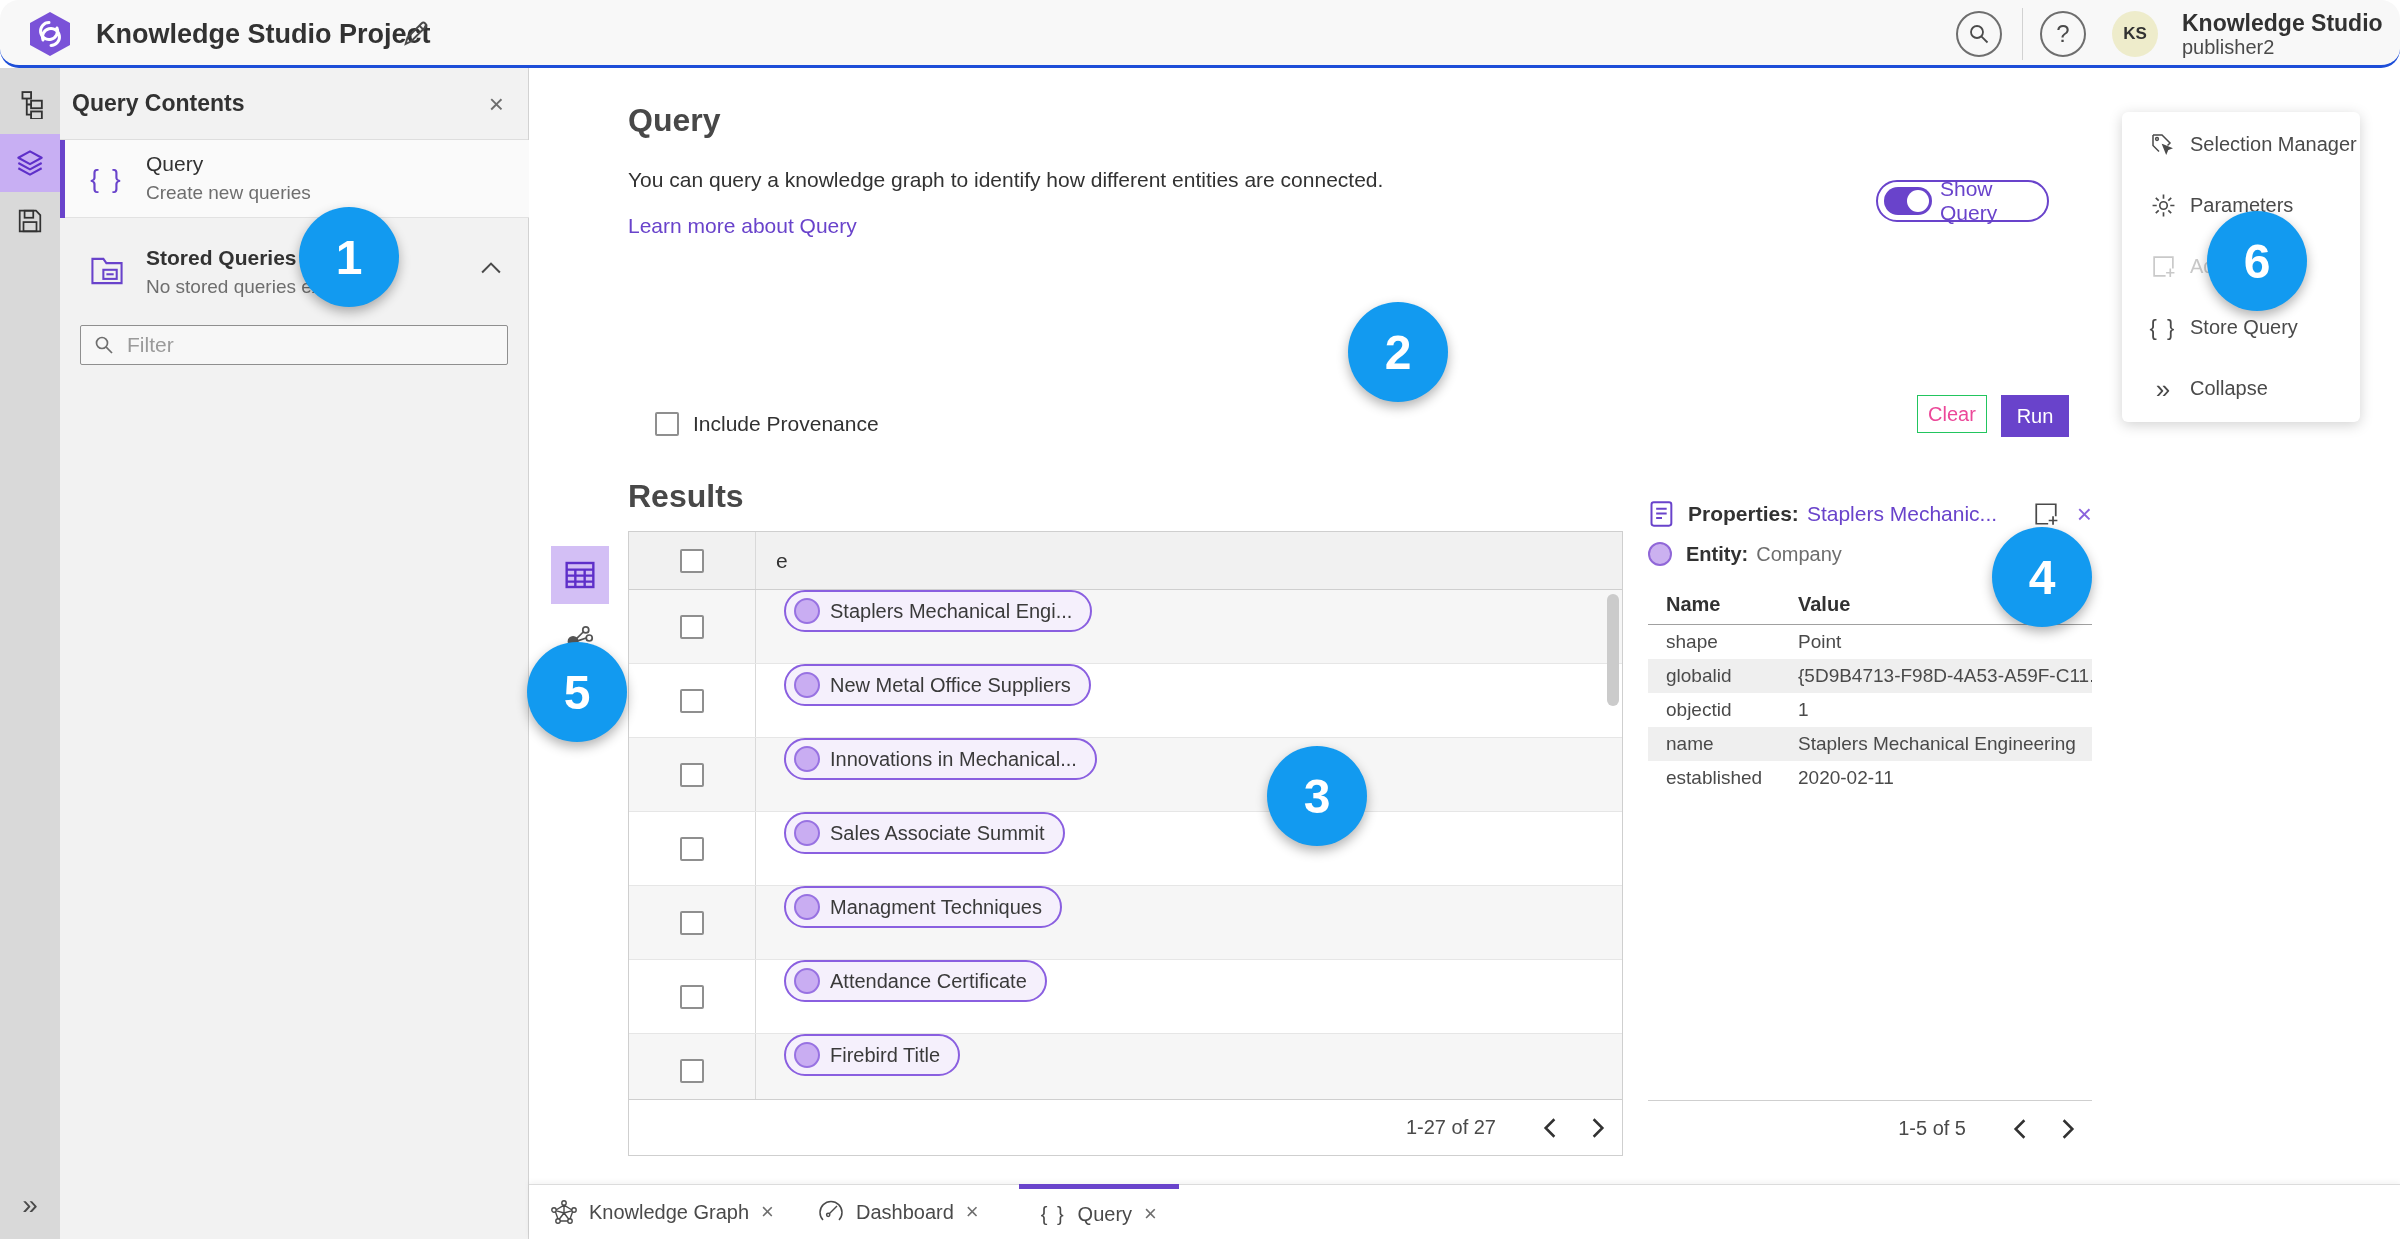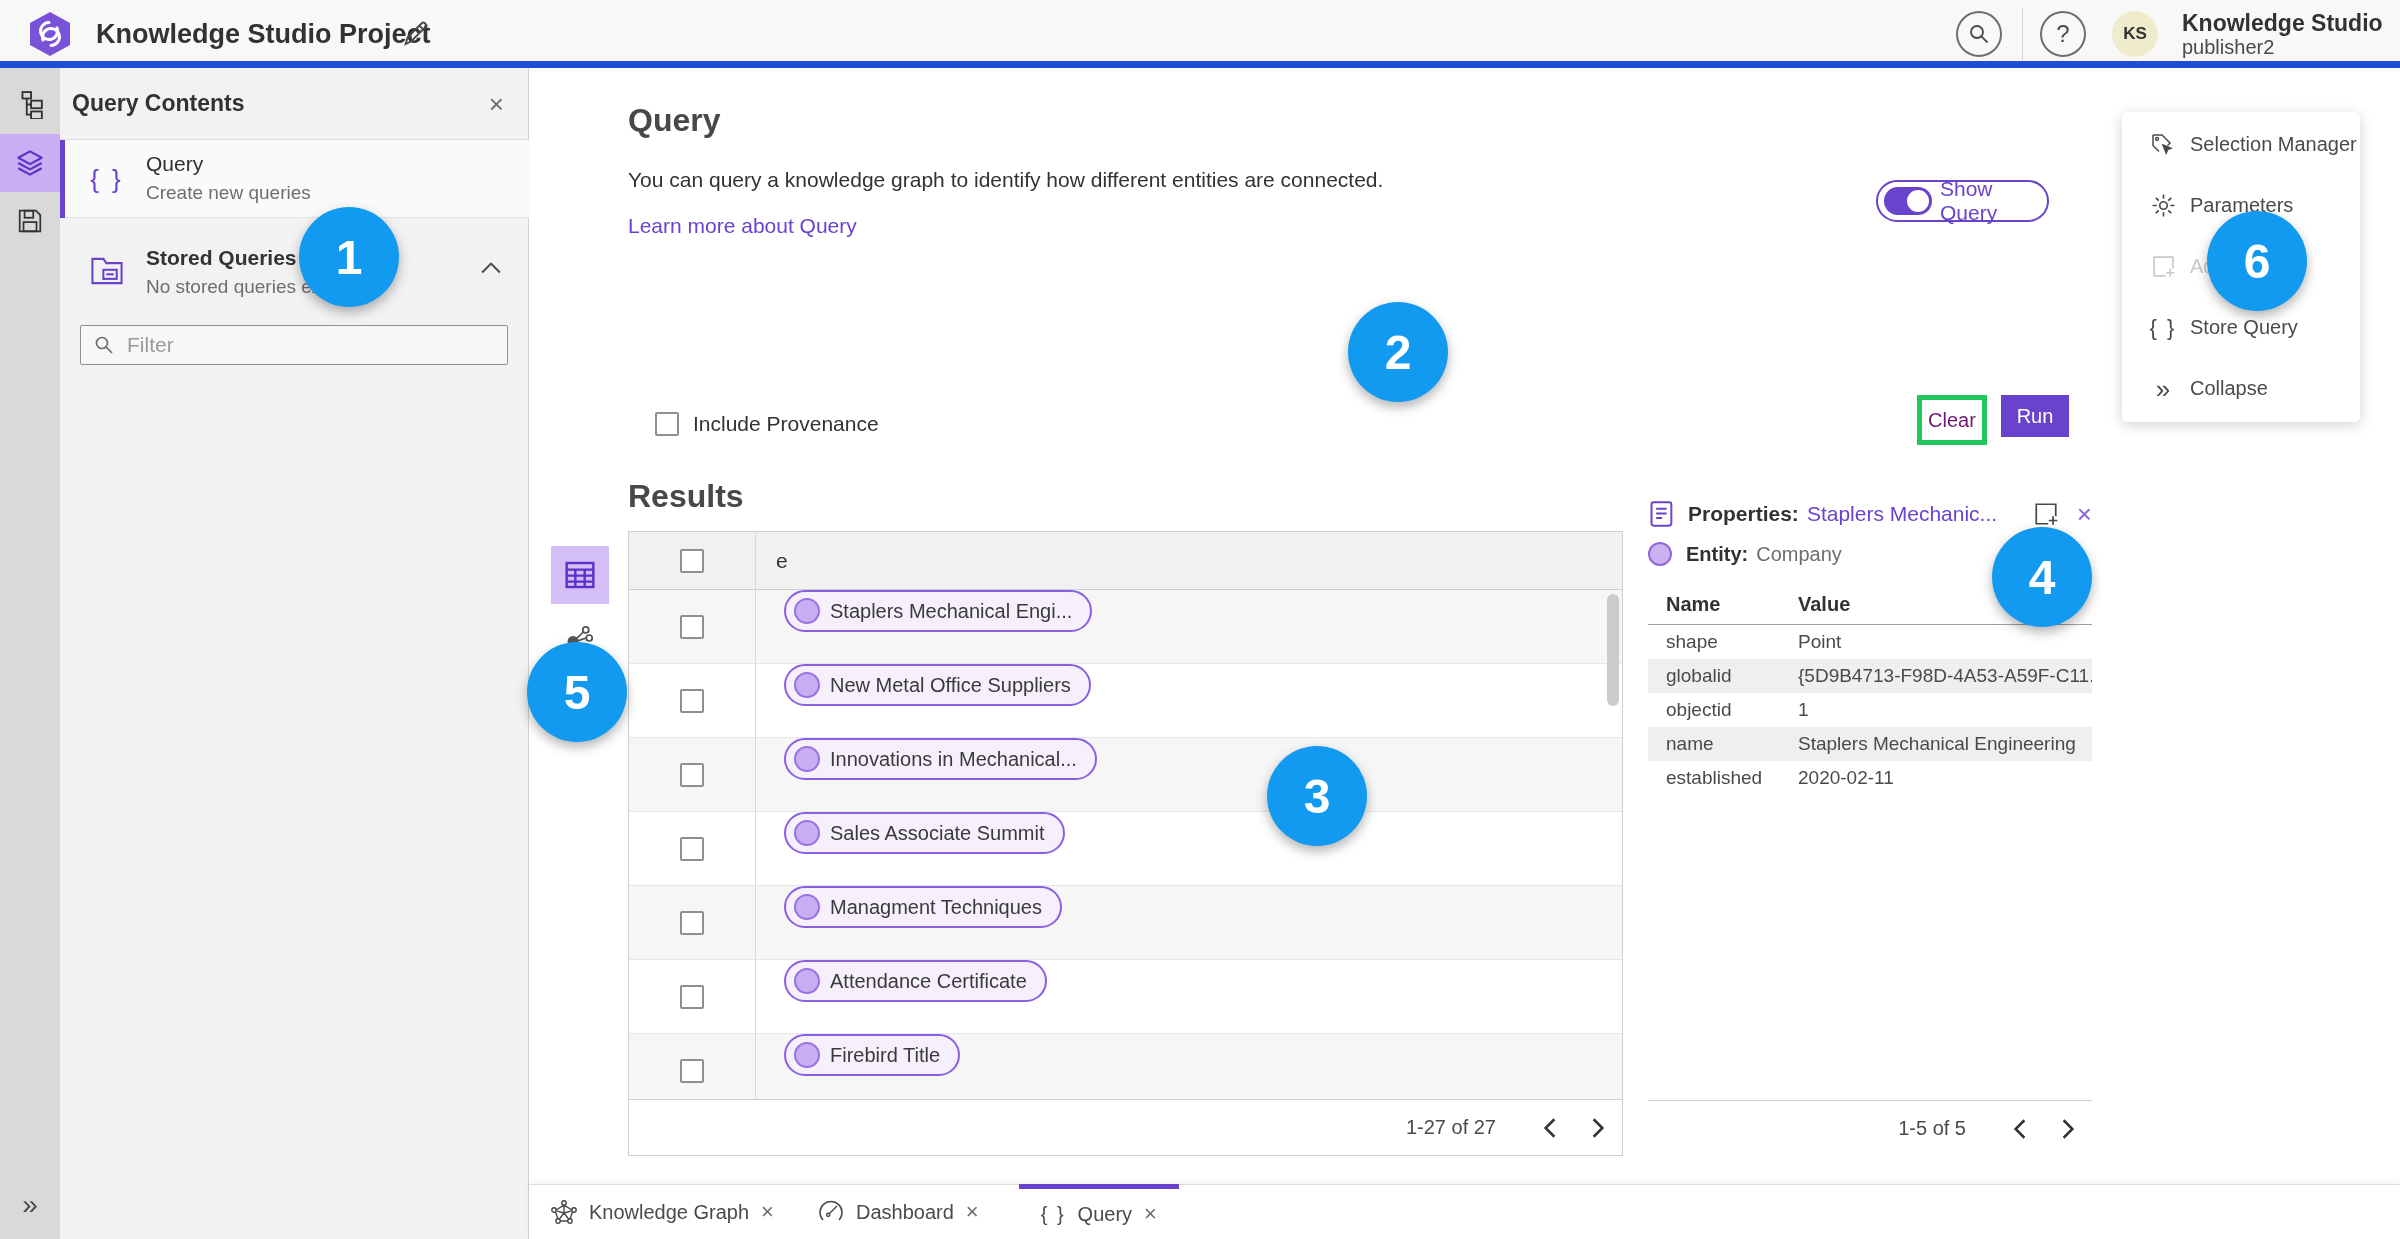--- a/index.html
+++ b/index.html
@@ -2,21 +2,21 @@
 <html><head>
 <meta charset="utf-8">
 <style>
   * { margin:0; padding:0; box-sizing:border-box; }
   html,body { width:2400px; height:1239px; }
   body { font-family:"Liberation Sans","DejaVu Sans",sans-serif; color:#323232; background:#fff; }
   #app { position:relative; width:2400px; height:1239px; overflow:hidden; background:#fff; }
   .abs { position:absolute; }
 
   
-  #topbar { position:absolute; left:0; top:0; width:2400px; height:68px; background:#f8f8f8; border-bottom:7px solid #1d4ed8; z-index:5; }
+  #topbar { position:absolute; left:0; top:0; width:2400px; height:68px; background:#f8f8f8; border-bottom:3px solid #1d4ed8; z-index:5;border-radius:19px; }
   #logo { position:absolute; left:28px; top:11px; width:44px; height:46px; }
   #page-title { position:absolute; left:96px; top:0; height:68px; display:flex; align-items:center; font-size:27px; font-weight:700; color:#323232; }
   #edit-title-btn { position:absolute; left:400px; top:19px; width:30px; height:30px; cursor:pointer; }
   .circle-btn { position:absolute; width:46px; height:46px; border:2px solid #6e6e6e; border-radius:50%; display:flex; align-items:center; justify-content:center; background:transparent; color:#4a4a4a; cursor:pointer; }
   #search-btn { left:1956px; top:11px; }
   #topbar-divider { position:absolute; left:2022px; top:8px; width:1px; height:52px; background:#d2d2d2; }
   #help-btn { left:2040px; top:11px; font-size:24px; color:#4a4a4a; }
   #avatar { position:absolute; left:2112px; top:11px; width:46px; height:46px; border-radius:50%; background:#eeeccb; display:flex; align-items:center; justify-content:center; font-size:17px; font-weight:700; color:#323232; cursor:pointer; }
   #user-block { position:absolute; left:2182px; top:10px; line-height:1.15; }
   #user-name { font-size:23px; font-weight:700; color:#323232; }
@@ -55,21 +55,21 @@
   #toggle-track { width:48px; height:28px; background:#6943cb; border-radius:14px; position:relative; flex:none; }
   #toggle-knob { position:absolute; right:3px; top:3px; width:22px; height:22px; background:#fff; border-radius:50%; }
   #show-query-label { font-size:21px; color:#6943cb; margin-left:8px; }
 
   #editor { position:absolute; left:628px; top:263px; width:1462px; height:190px; border:1px solid #9a9a9a; background:#fff; }
   #editor-code { position:absolute; left:0; top:0; width:100%; height:123px; padding:16px 20px; font-family:"Liberation Mono","DejaVu Sans Mono",monospace; font-size:21px; color:#323232; white-space:pre; cursor:text; }
   #editor-footer { position:absolute; left:0; bottom:0; width:100%; height:67px; border-top:1px solid #e0e0e0; }
   .checkbox { width:24px; height:24px; border:2px solid #8f8f8f; border-radius:2px; background:#fff; cursor:pointer; flex:none; }
   #provenance-row { position:absolute; left:27px; top:20px; display:flex; align-items:center; gap:14px; }
   #provenance-label { font-size:21px; color:#323232; }
-  #clear-btn { position:absolute; left:1917px; top:395px; width:70px; height:50px; background:#fff; border:5px solid #22c55e; color:#701a75; font-size:20px; font-family:inherit; cursor:pointer; }
+  #clear-btn { position:absolute; left:1917px; top:395px; width:70px; height:38px; background:#fff; border:1px solid #22c55e; color:#ec4899; font-size:20px; font-family:inherit; cursor:pointer; }
   #run-btn { position:absolute; left:2001px; top:395px; width:68px; height:42px; background:#6943cb; border:none; color:#fff; font-size:20px; font-family:inherit; cursor:pointer; }
 
   
   #results-heading { position:absolute; left:628px; top:478px; font-size:32px; font-weight:700; color:#484848; }
   #view-table-btn { position:absolute; left:551px; top:546px; width:58px; height:58px; background:#d3bff5; display:flex; align-items:center; justify-content:center; cursor:pointer; }
   #view-link-btn { position:absolute; left:560px; top:618px; width:40px; height:40px; display:flex; align-items:center; justify-content:center; cursor:pointer; }
 
   #results-table { position:absolute; left:628px; top:531px; width:995px; height:625px; border:1px solid #cfcfcf; background:#fff; }
   #rt-header { height:58px; background:#f1f1f1; border-bottom:1px solid #cfcfcf; display:flex; align-items:center; }
   .cb-cell { width:127px; height:100%; border-right:1px solid #d9d9d9; display:flex; align-items:center; justify-content:center; flex:none; }

